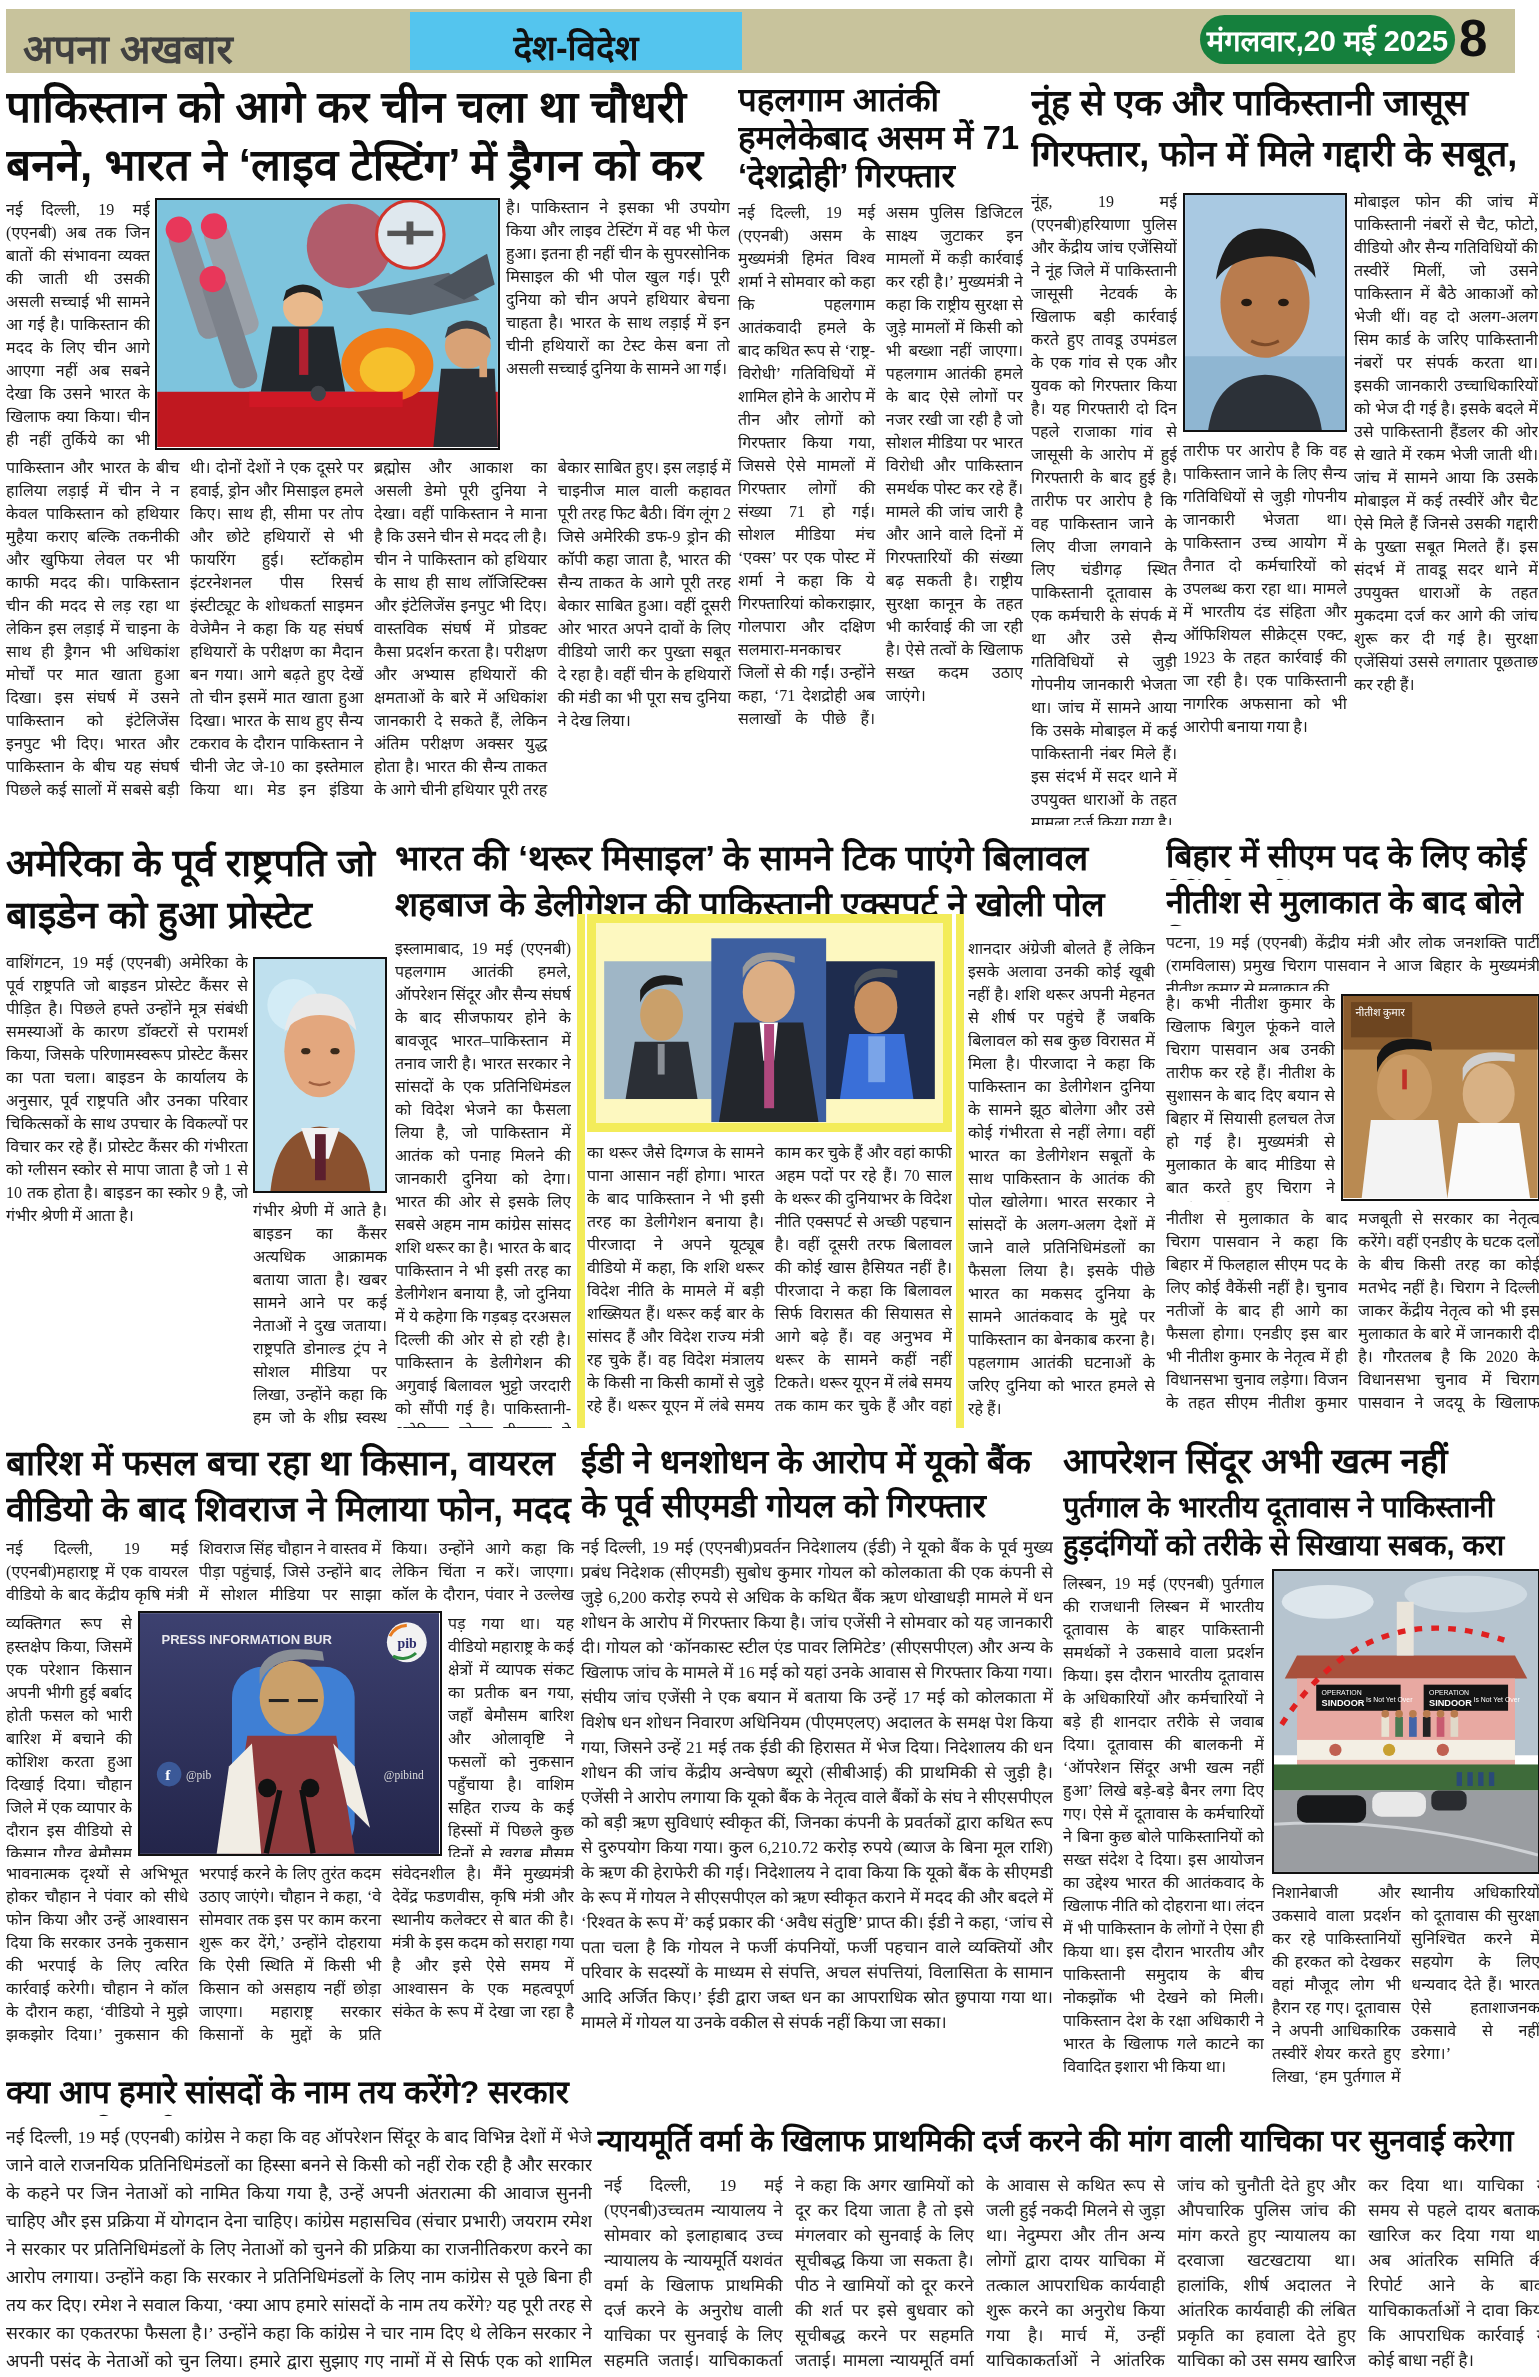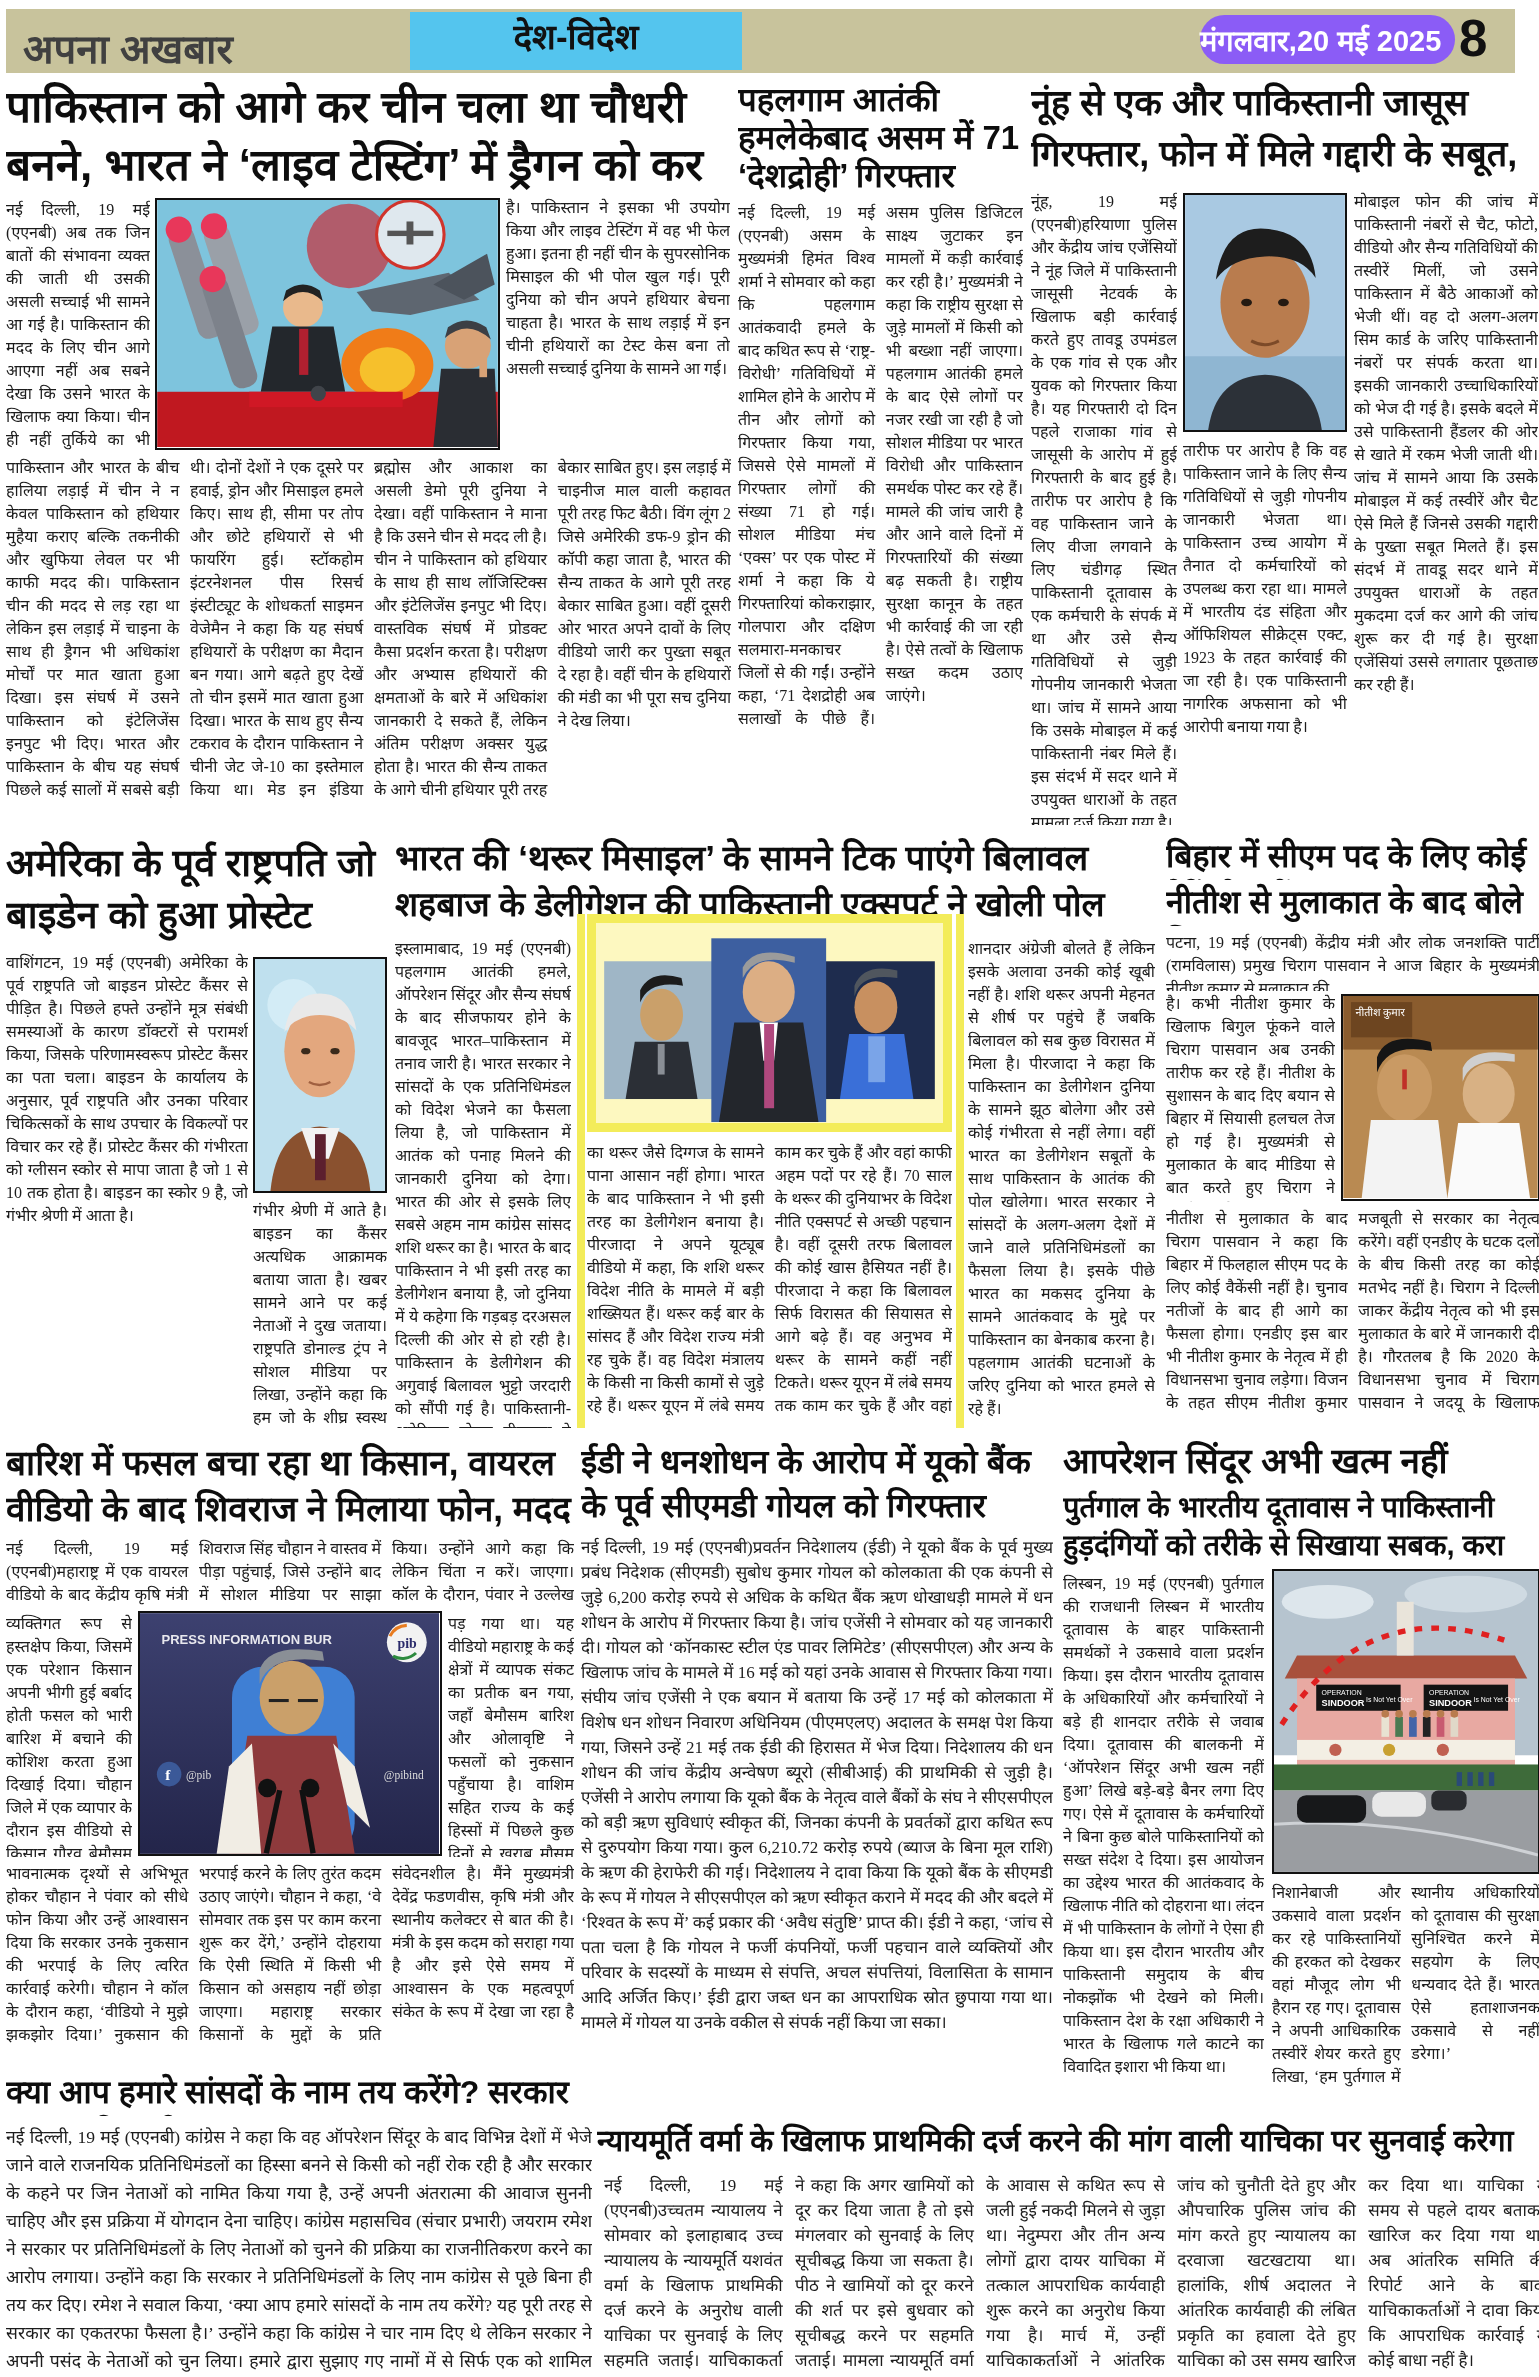--- a/index.html
+++ b/index.html
@@ -1,23 +1,23 @@
 <!DOCTYPE html>
 <html style="font-size:12.3px"><head>
 <meta charset="utf-8">
 <style>
   html,body{margin:0;padding:0;}
   body{width:1540px;height:2377px;position:relative;background:#ffffff;
        font-family:"Liberation Serif", serif;color:#181818;}
   .abs{position:absolute;box-sizing:border-box;}
   .band{background:#c8c39c;}
   .papername{font-family:"Liberation Sans",sans-serif;font-weight:800;font-size:40px;color:#404040;}
-  .sectionbox{background:#54c5ee;display:flex;align-items:flex-start;justify-content:center;
+  .sectionbox{background:#54c5ee;display:flex;align-items:flex-end;justify-content:center;
       font-family:"Liberation Sans",sans-serif;font-weight:800;font-size:35px;color:#111;}
-  .datepill{background:#8b5cf6;border-radius:26px;display:flex;align-items:center;
+  .datepill{background:#15803d;border-radius:26px;display:flex;align-items:center;justify-content:center;
       color:#fff;font-family:"Liberation Sans",sans-serif;font-weight:700;font-size:29px;}
   .pagenum{font-family:"Liberation Sans",sans-serif;font-weight:800;font-size:51px;color:#111;}
   .hl{font-family:"Liberation Sans",sans-serif;font-weight:800;color:#0d0d0d;overflow:hidden;}
   .body-txt{font-size:16px;line-height:23px;text-align:justify;overflow:hidden;color:#1c1c1c;}
   .body-lg{font-size:17.6px;line-height:28px;text-align:justify;overflow:hidden;color:#1c1c1c;}
   .c2{column-count:2;column-gap:10.7px;}
   .c3{column-count:3;column-gap:10.7px;}
   .c4{column-count:4;column-gap:10.7px;}
   .c5{column-count:5;column-gap:12.3px;margin-left:7px;}
   .photo{border:2.3px solid #111;overflow:hidden;}

